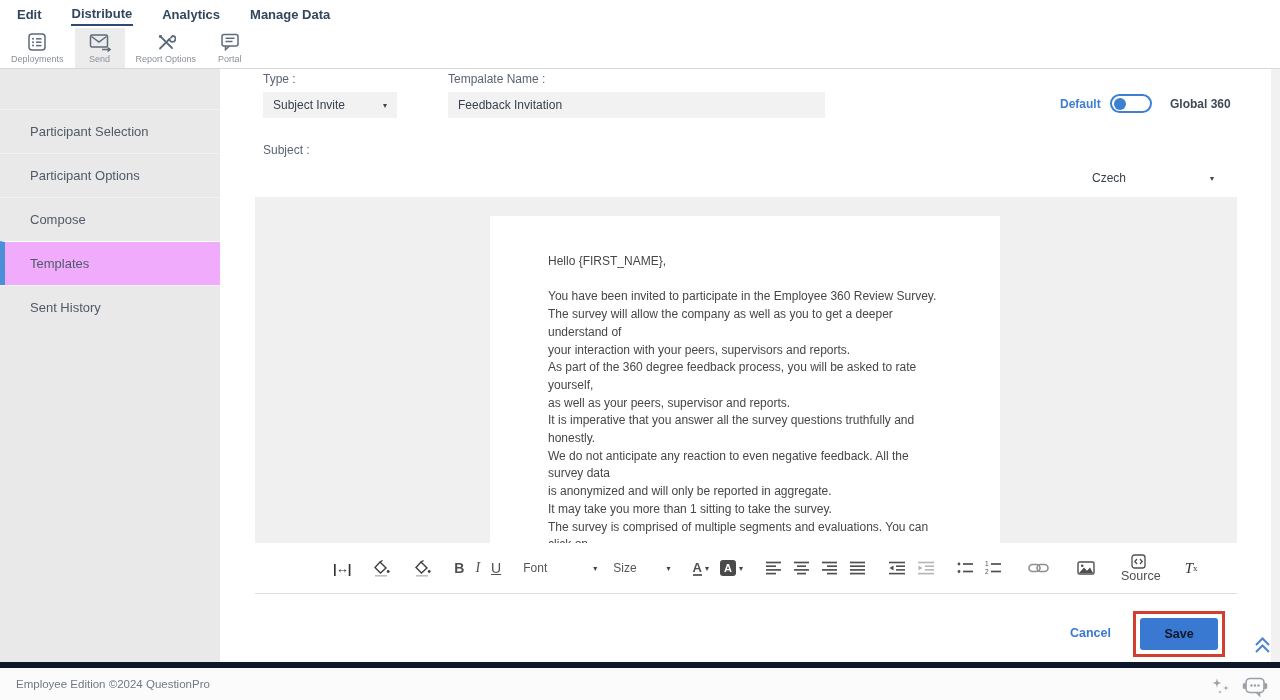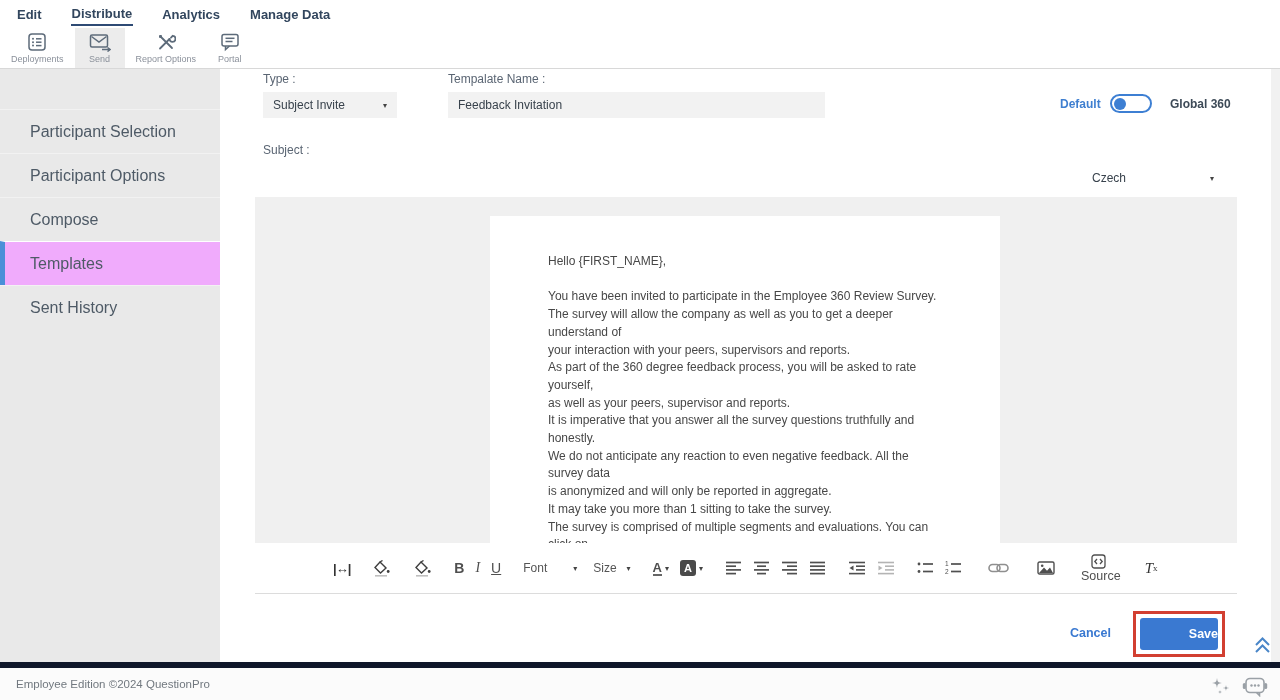--- a/index.html
+++ b/index.html
@@ -17,21 +17,21 @@
     border-bottom:1px solid #d8d8d8; background:#fff; }
   .ribbon-item { display:flex; flex-direction:column; align-items:center; justify-content:center;
     padding:0 11px; cursor:pointer; }
   .ribbon-item.active { background:#ececec; padding:0 14px; }
   .ribbon-item svg { display:block; }
   .ribbon-label { font-size:9px; color:#8b919b; margin-top:2px; white-space:nowrap; }
 
   
   .content { display:flex; height:593px; }
   .sidebar { width:220px; background:#e9e9e9; padding-top:40px; flex:none; }
-  .side-item { height:44px; line-height:43px; padding-left:30px; font-size:16px; color:#4e5a66;
+  .side-item { height:44px; line-height:43px; padding-left:30px; font-size:13px; color:#4e5a66;
     border-top:1px solid #f2f2f2; cursor:pointer; background:#e9e9e9; }
   .side-item.active { background:#f0abfc; border-left:5px solid #4a8fd8; padding-left:25px; border-top-color:#fff; }
 
   .main { position:relative; flex:1; background:#fff; }
   .scrollstrip { position:absolute; right:0; top:0; height:100%; width:9px; background:#f1f1f1; }
 
   .fld-label { position:absolute; font-size:12px; color:#5a6573; }
   .fld-box { position:absolute; background:#f2f2f2; font-size:12px; color:#38424c;
     display:flex; align-items:center; padding:0 10px; }
   .caret { font-size:8px; color:#444; }
@@ -54,36 +54,36 @@
 
   .editor-toolbar { position:absolute; left:35px; top:474px; width:982px; height:51px; background:#fff;
     border-bottom:1px solid #dcdcdc; display:flex; align-items:center; padding-left:78px; }
   .tb { display:flex; align-items:center; cursor:pointer; color:#4f4f4f; margin-right:11px; }
   .tb.grp { margin-right:22px; }
   .tb svg { display:block; }
   .tb-txt { font-size:13px; color:#4f4f4f; }
   .tb-b { font-weight:700; font-size:14px; }
   .tb-i { font-style:italic; font-family:"Liberation Serif", serif; font-size:14px; }
   .tb-u { text-decoration:underline; font-size:14px; }
-  .tb-dd { font-size:12px; color:#555; }
+  .tb-dd { font-size:12px; color:#555;gap:20px; }
   .tb-dd .caret { margin-left:14px; }
   .tb-A { font-size:13px; font-weight:700; border-bottom:2px solid #666; line-height:13px; }
   .tb-Abox { background:#4a4a4a; color:#fff; font-size:11px; font-weight:700; width:16px; height:16px;
     border-radius:3px; display:flex; align-items:center; justify-content:center; }
   .tb-maximize { font-size:13px; color:#333; letter-spacing:-1px; font-weight:600; }
   .tb-tx { font-family:"Liberation Serif", serif; font-style:italic; font-size:15px; color:#333; }
   .tb-tx sub { font-size:9px; font-style:normal; }
   .disabled { opacity:.42; }
 
   .cancel-link { position:absolute; left:850px; top:557px; font-size:12.5px; font-weight:600;
     color:#3a79d1; cursor:pointer; }
   .save-hl { position:absolute; left:913px; top:542px; width:92px; height:46px;
     border:3px solid #d23f31; display:flex; align-items:center; justify-content:center; }
   .save-btn { width:78px; height:32px; background:#3a79d1; border:none; border-radius:3px;
-    color:#ffffff; font-size:12.5px; font-weight:600; cursor:pointer; font-family:inherit;text-align:right; }
+    color:#0f172a; font-size:12.5px; font-weight:600; cursor:pointer; font-family:inherit; }
   .collapse { position:absolute; left:1033px; top:566px; cursor:pointer; }
 
   
   .footer { height:38px; background:#fbfbfb; border-top:6px solid #0f172a; display:flex;
     align-items:center; position:relative; }
   .footer-text { font-size:11.5px; color:#71787f; margin-left:16px; }
   .footer-icons { position:absolute; right:12px; top:8px; display:flex; align-items:center; gap:11px; }
 </style>
 </head>
 <body>

